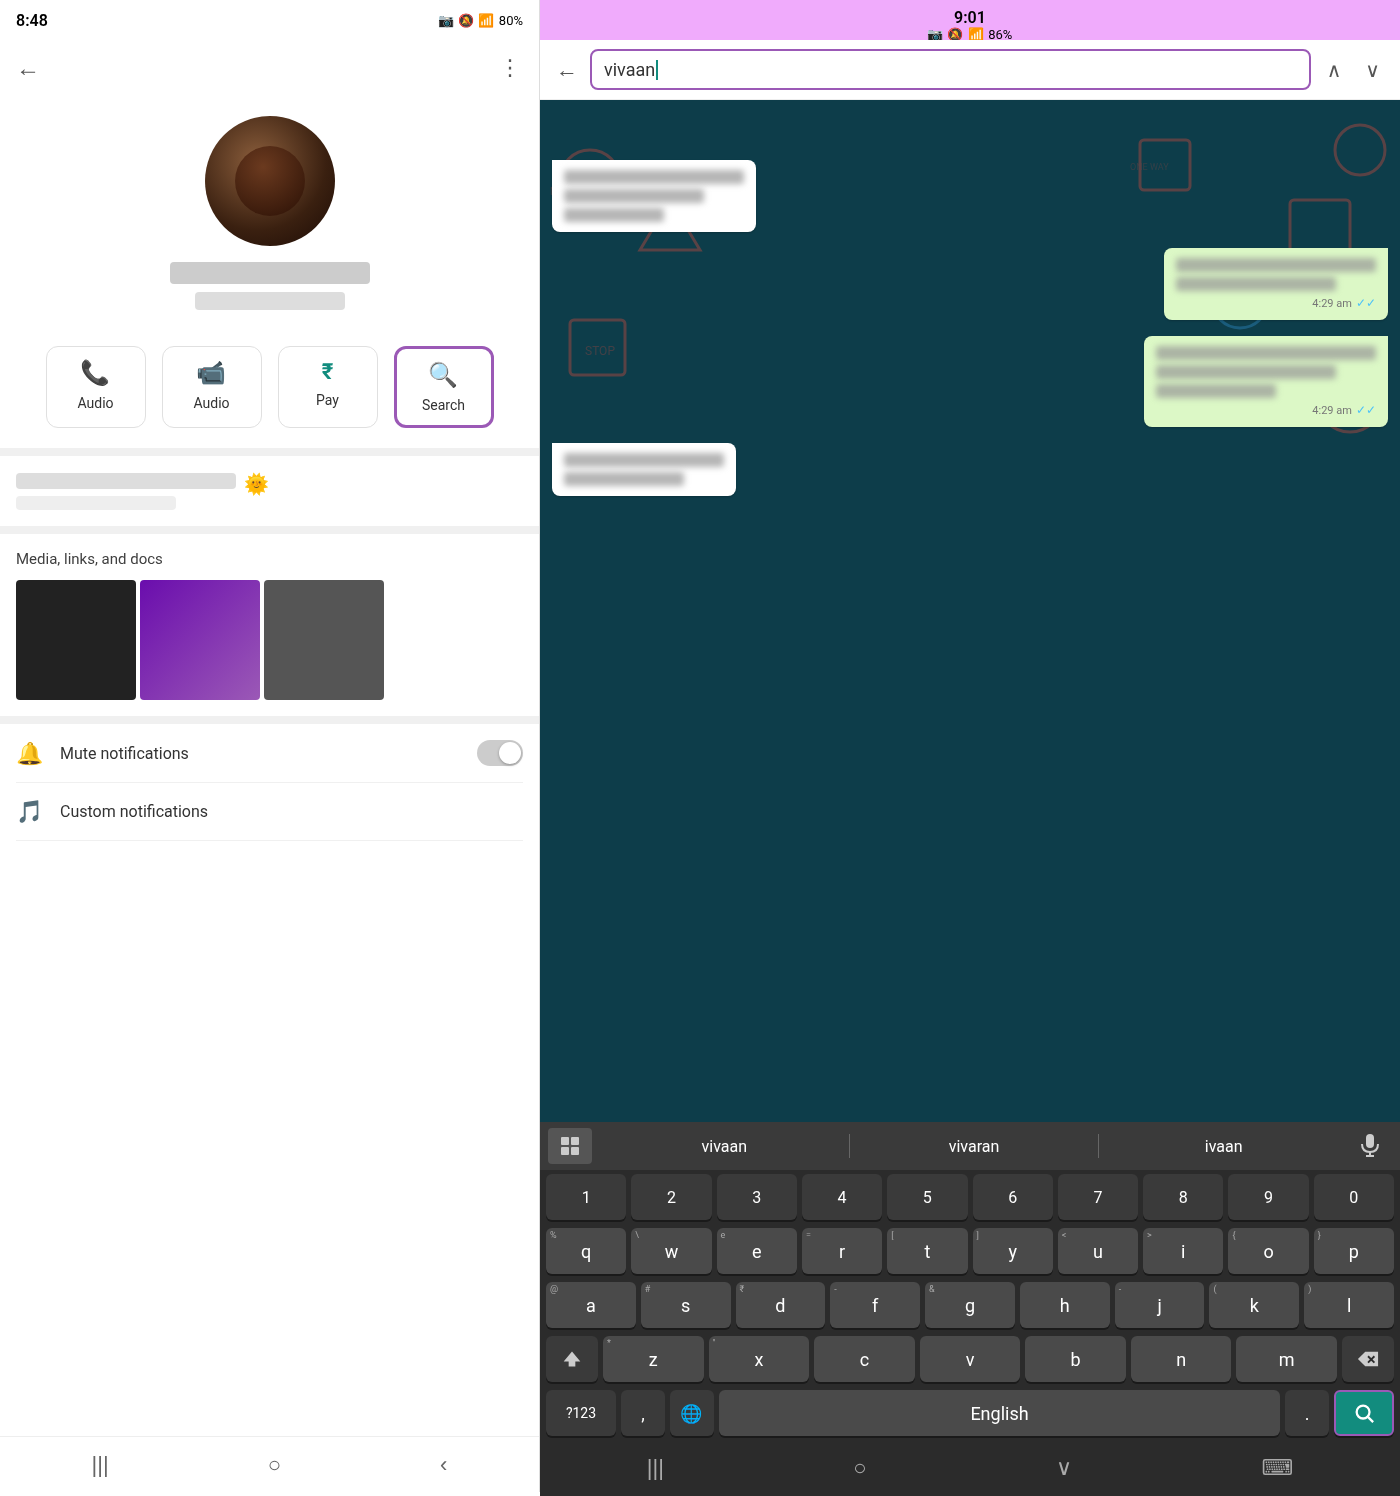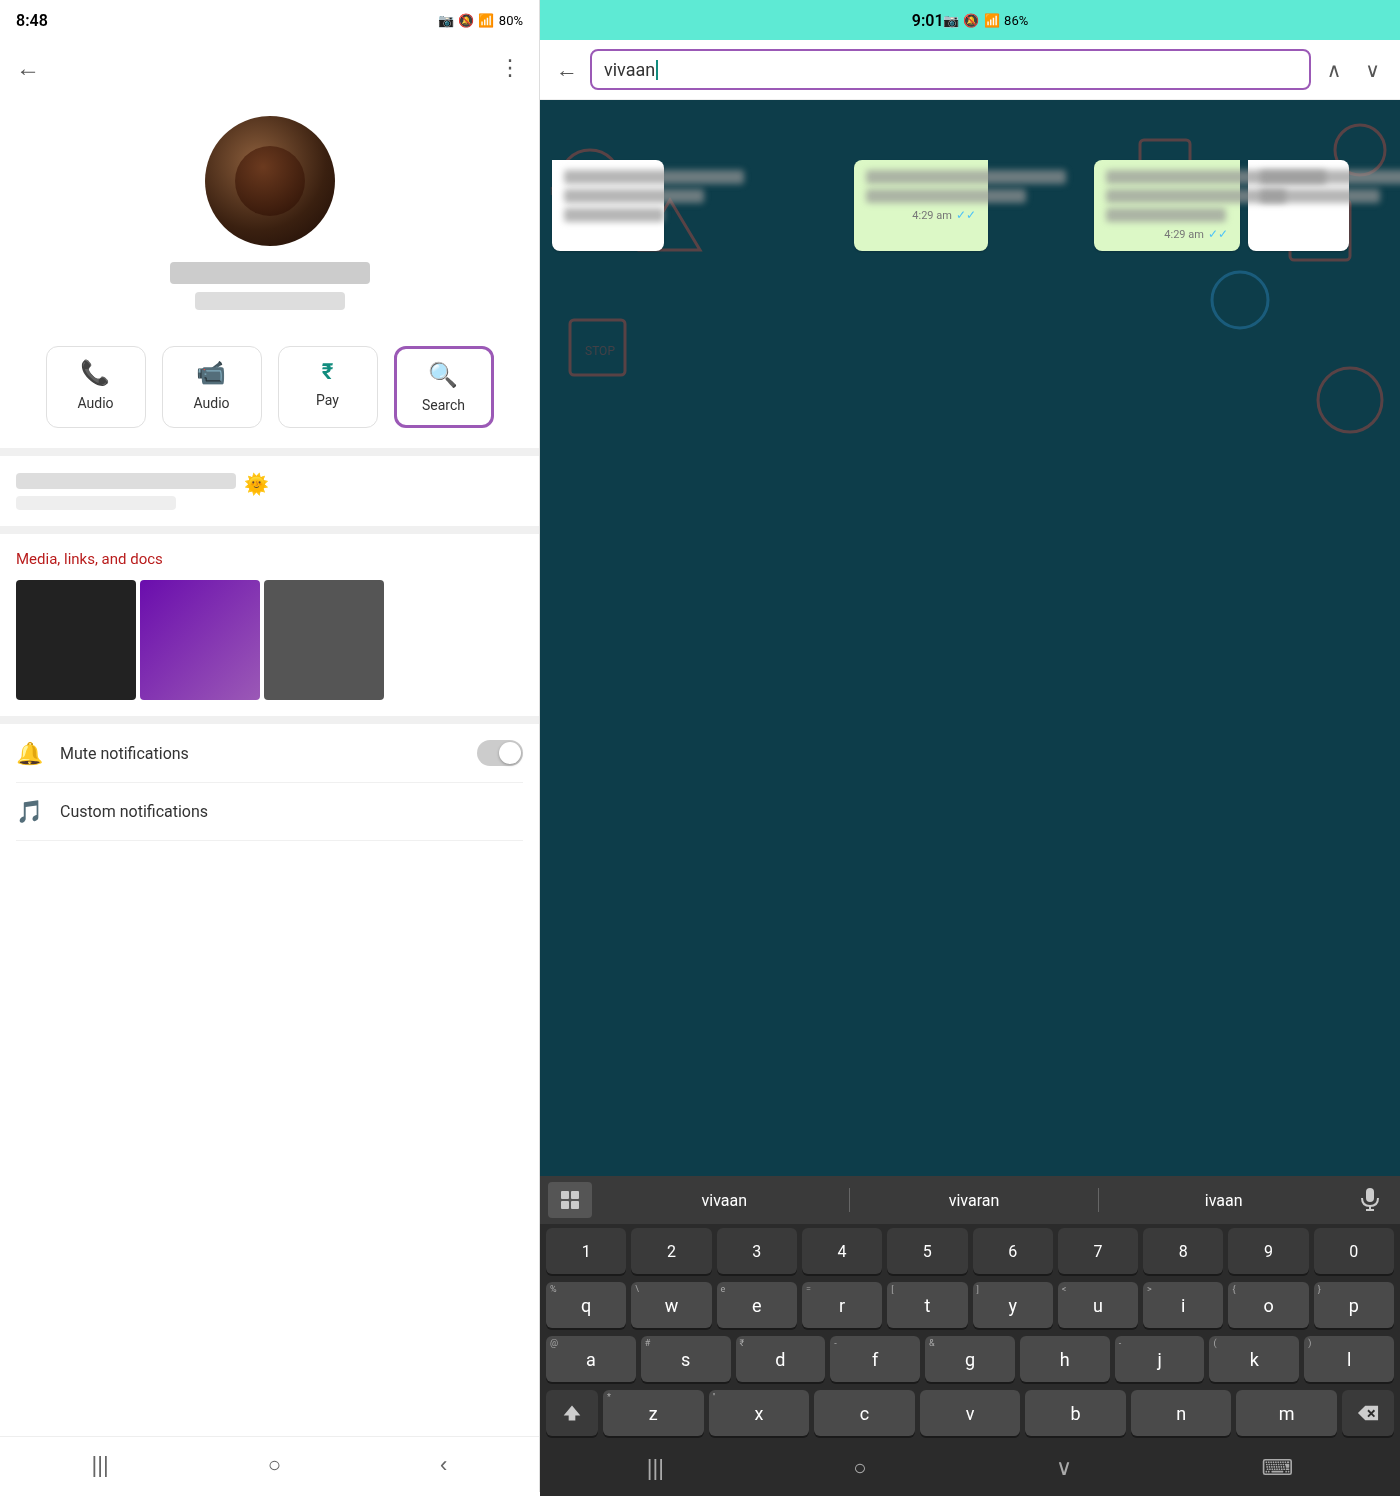--- a/index.html
+++ b/index.html
@@ -152,21 +152,21 @@
     .status-row {
       display: flex;
       align-items: center;
     }
 
     .media-section {
       padding: 16px;
     }
     .media-title {
       font-size: 15px;
-      color: #b91c1c;
+      color: #404040;
       margin-bottom: 12px;
     }
     .media-grid {
       display: flex;
       gap: 4px;
     }
     .media-thumb {
       width: 120px;
       height: 120px;
       border-radius: 4px;
@@ -223,25 +223,26 @@
       width: 860px;
       height: 1496px;
       background: #fff;
       display: flex;
       flex-direction: column;
       position: relative;
     }
 
     .status-bar-right {
       display: flex;
-      justify-content: center;
+      justify-content: space-between;
       align-items: center;
       padding: 8px 16px;
-      background: #5eead4;
+      background: #f0abfc;
       height: 40px;
+      flex-direction: column;
     }
     .status-time-right { font-size: 16px; font-weight: 600; color: #000; }
     .status-icons-right { display: flex; align-items: center; gap: 4px; font-size: 13px; color: #000; }
 
     .search-header {
       display: flex;
       align-items: center;
       padding: 8px 12px;
       background: #fff;
       gap: 8px;
@@ -292,20 +293,21 @@
       background: #0d3d4a;
       position: relative;
       overflow: hidden;
     }
 
     .messages-area {
       position: absolute;
       inset: 0;
       padding: 8px;
       display: flex;
+      flex-direction: column;
       gap: 8px;
       z-index: 2;
     }
 
     .keyboard-area {
       background: #2b2b2b;
       padding: 0;
     }
 
     .suggestions-row {
@@ -762,20 +764,43 @@
       </div>
       <div class="key backspace-key" style="max-width:52px;">
         <svg width="22" height="18" viewBox="0 0 24 18" fill="#ccc">
           <path d="M9 1L1 9l8 8h14V1H9z"></path>
           <line x1="12" y1="6" x2="19" y2="13" stroke="#2b2b2b" stroke-width="2"></line>
           <line x1="19" y1="6" x2="12" y2="13" stroke="#2b2b2b" stroke-width="2"></line>
         </svg>
       </div>
     </div>
 
+    <div class="key-row">
+      <div class="key dark-key" style="max-width:70px; font-size:14px;">
+        <span>?123</span>
+      </div>
+      <div class="key dark-key" style="max-width:44px;">
+        <span>,</span>
+      </div>
+      <div class="key dark-key" style="max-width:44px;">
+        <span>🌐</span>
+      </div>
+      <div class="key space-key">
+        <span>English</span>
+      </div>
+      <div class="key dark-key" style="max-width:44px;">
+        <span>.</span>
+      </div>
+      <div class="key action-key" style="max-width:60px;">
+        <svg width="22" height="22" viewBox="0 0 24 24" fill="none" stroke="#fff" stroke-width="2.5">
+          <circle cx="11" cy="11" r="7"></circle>
+          <line x1="16.5" y1="16.5" x2="22" y2="22"></line>
+        </svg>
+      </div>
+    </div>
 
     <div class="nav-bar-right">
       <button class="nav-btn-right">|||</button>
       <button class="nav-btn-right">○</button>
       <button class="nav-btn-right">∨</button>
       <button class="nav-btn-right">⌨</button>
     </div>
   </div>
 </div>
 

